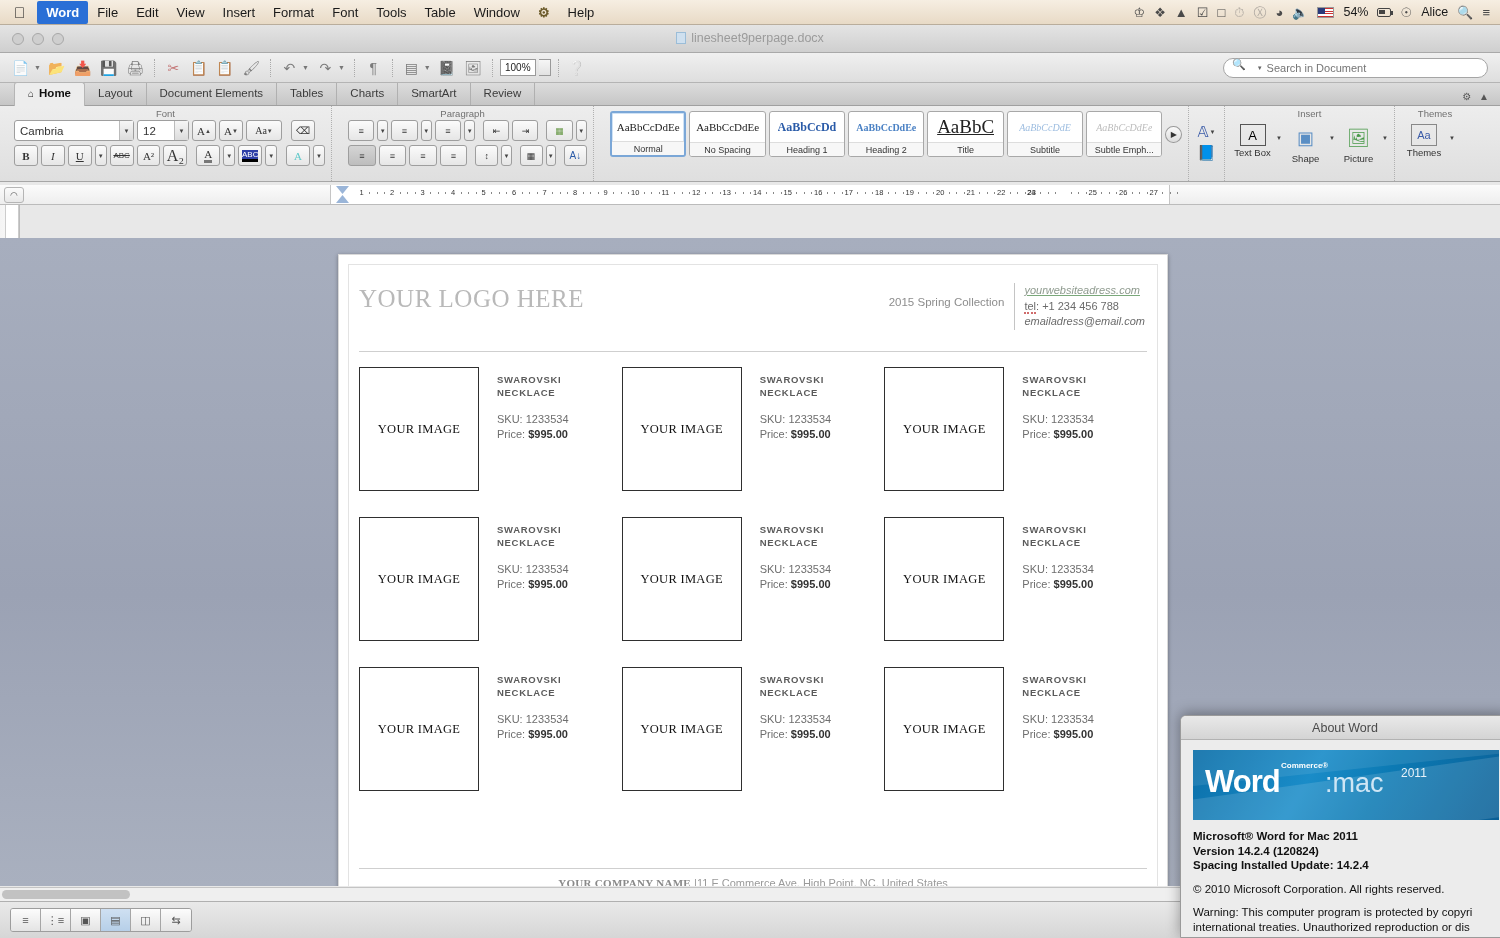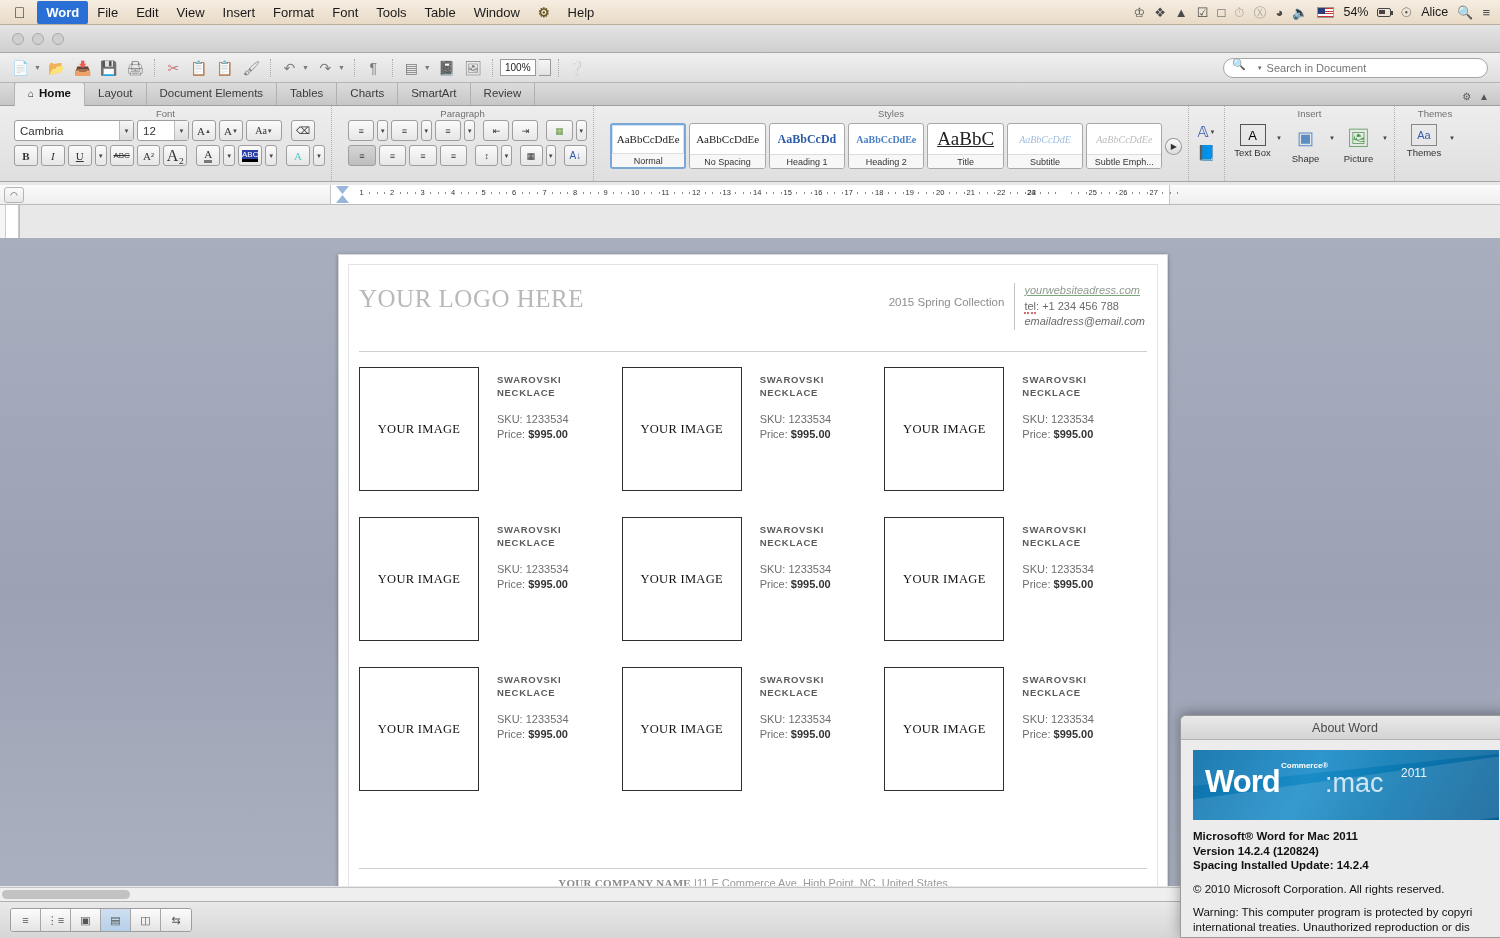--- a/index.html
+++ b/index.html
@@ -287,20 +287,24 @@
   </div>
 </div>
 
 <div class="window">
 
   <div class="titlebar">
     <div class="traffic">
       <span class="tl"></span>
       <span class="tl"></span>
       <span class="tl"></span>
+    </div>
+    <div class="doctitle">
+      <span class="doc-ico"></span>
+      <span>linesheet9perpage.docx</span>
     </div>
   </div>
 
   <div class="toolbar">
     <span class="tb-btn">📄</span>
       <span class="tb-caret">▼</span>
     <span class="tb-btn">📂</span>
     <span class="tb-btn">📥</span>
     <span class="tb-btn">💾</span>
     <span class="tb-btn">🖨</span>
@@ -456,21 +460,20 @@
           </div>
         <div class="ctl sq w" style="margin-left:5px;font-size:9px;">▦</div>
         <div class="ctl" style="width:13px;">
             <span class="mini-cart">▼</span>
           </div>
         <div class="ctl sq w" style="margin-left:5px;font-size:10px;color:#2a5ba8;">A↓</div>
       </div>
     </div>
 
     <div class="grp grp-sep" style="width:595px;">
-      <div class="grp-title">Styles</div>
       <div class="sgal" style="padding-left:10px;padding-top:3px;">
         <div class="stylebox sel">
           <div class="sb-prev">AaBbCcDdEe</div>
           <div class="sb-lab">Normal</div>
         </div>
         <div class="stylebox">
           <div class="sb-prev">AaBbCcDdEe</div>
           <div class="sb-lab">No Spacing</div>
         </div>
         <div class="stylebox">

